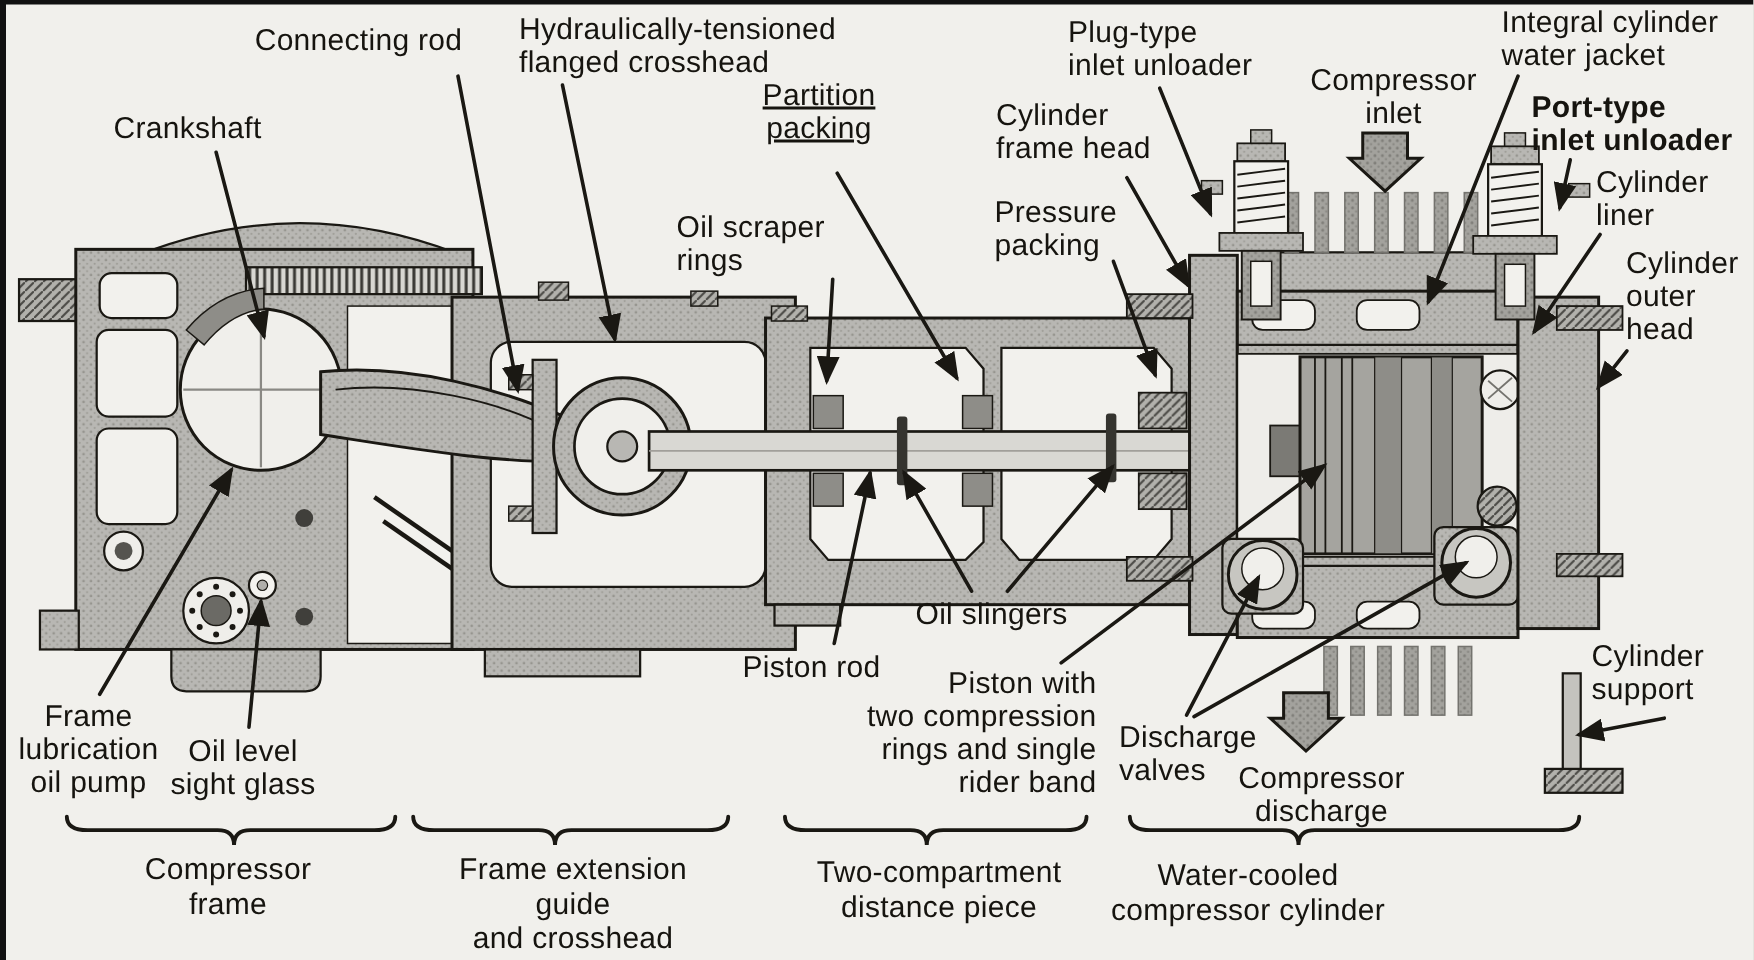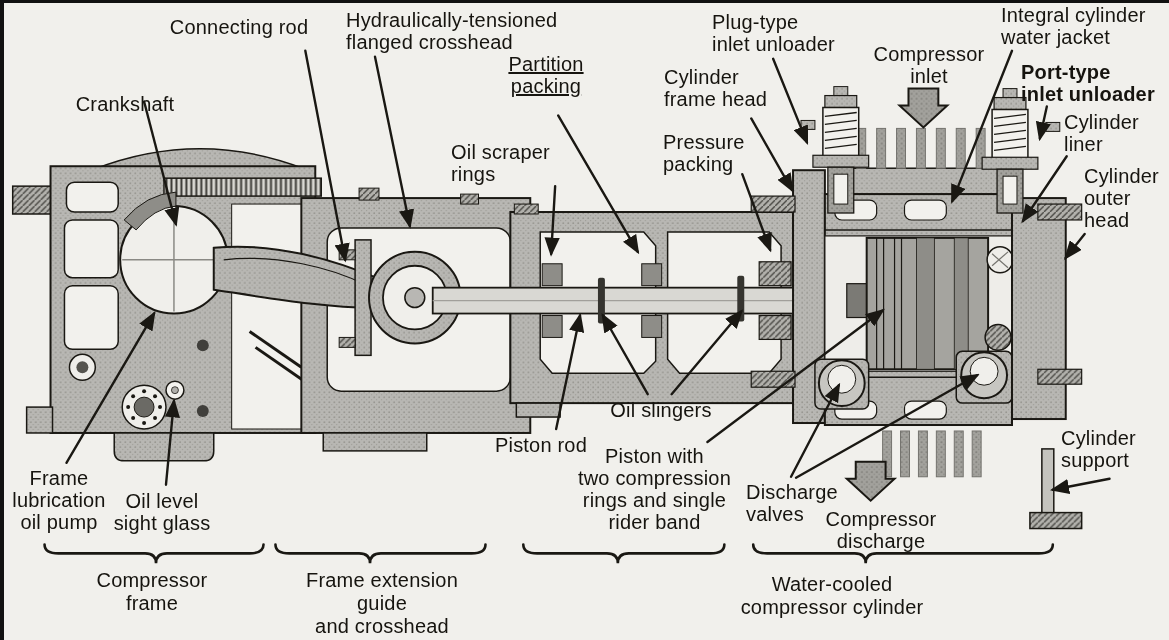--- a/index.html
+++ b/index.html
@@ -10,21 +10,21 @@
     border-left:4px solid #111;border-top:3px solid #111;
     box-sizing:border-box;
   }
   #machine-svg{position:absolute;left:0;top:0;width:100%;height:100%;}
   #label-layer{position:absolute;left:0;top:0;width:100%;height:100%;pointer-events:none;}
   .callout{
     position:absolute;white-space:nowrap;
     font-size:20px;line-height:22px;color:#16140f;letter-spacing:.2px;
   }
   .callout.center{transform:translateX(-50%);text-align:center;}
-  .callout.right{transform:translateX(-100%);text-align:center;}
+  .callout.right{transform:translateX(-100%);text-align:right;}
   .callout.left{text-align:left;}
   .bracket-label{
     position:absolute;transform:translateX(-50%);text-align:center;
     white-space:nowrap;font-size:20px;line-height:23px;color:#16140f;letter-spacing:.2px;
   }
 </style>
 </head>
 <body>
 
 <div class="stage">
@@ -233,21 +233,21 @@
         <polygon points="908,86 938,86 938,103 947,103 923,125 899,103 908,103" fill="url(#halftoneDark)" stroke="#1a1813" stroke-width="2"></polygon>
         <polygon points="855,461 885,461 885,478 894,478 870,500 846,478 855,478" fill="url(#halftoneDark)" stroke="#1a1813" stroke-width="2"></polygon>
         <path d="M40,544 Q40,553 54,553 L141,553 Q152,553 152,563 Q152,553 163,553 L246,553 Q260,553 260,544" fill="none" stroke="#1a1813" stroke-width="2.6" stroke-linecap="round"></path>
         <path d="M272,544 Q272,553 286,553 L356,553 Q367,553 367,563 Q367,553 378,553 L469,553 Q483,553 483,544" fill="none" stroke="#1a1813" stroke-width="2.6" stroke-linecap="round"></path>
         <path d="M521,544 Q521,553 535,553 L605,553 Q616,553 616,563 Q616,553 627,553 L709,553 Q723,553 723,544" fill="none" stroke="#1a1813" stroke-width="2.6" stroke-linecap="round"></path>
         <path d="M752,544 Q752,553 766,553 L854,553 Q865,553 865,563 Q865,553 876,553 L1039,553 Q1053,553 1053,544" fill="none" stroke="#1a1813" stroke-width="2.6" stroke-linecap="round"></path>
       </g>
   </svg>
 
   <div id="label-layer">
-      <div class="callout center" style="left: 121px; top: 72px; margin-top: 18px;">
+      <div class="callout center" style="left: 121px; top: 72px;">
         <div>Crankshaft</div>
       </div>
       <div class="callout center" style="left: 235px; top: 13px;">
         <div>Connecting rod</div>
       </div>
       <div class="callout left" style="left: 342px; top: 6px;">
         <div>Hydraulically-tensioned</div>
         <div>flanged crosshead</div>
       </div>
       <div class="callout center" style="left: 542px; top: 50px; text-decoration: underline;">
@@ -326,18 +326,22 @@
       </div>
       <div class="bracket-label" style="left: 148px; top: 566px;">
         <div>Compressor</div>
         <div>frame</div>
       </div>
       <div class="bracket-label" style="left: 378px; top: 566px;">
         <div>Frame extension</div>
         <div>guide</div>
         <div>and crosshead</div>
       </div>
+      <div class="bracket-label" style="left: 622px; top: 568px;">
+        <div>Two-compartment</div>
+        <div>distance piece</div>
+      </div>
       <div class="bracket-label" style="left: 828px; top: 570px;">
         <div>Water-cooled</div>
         <div>compressor cylinder</div>
       </div>
     </div>
 </div>
 
 </body></html>

